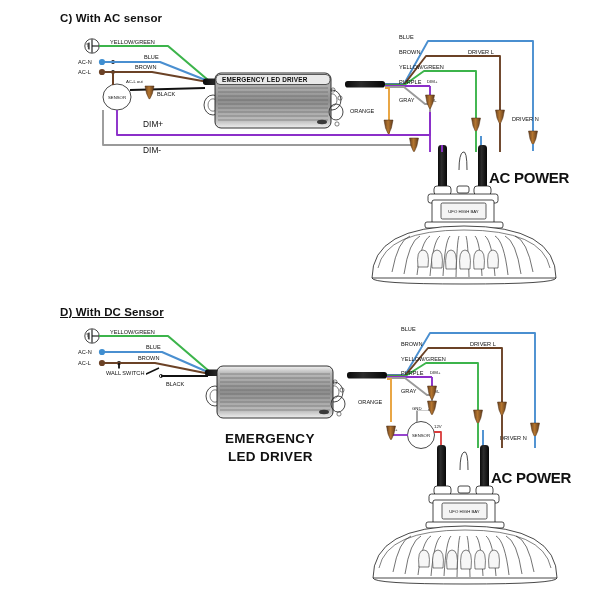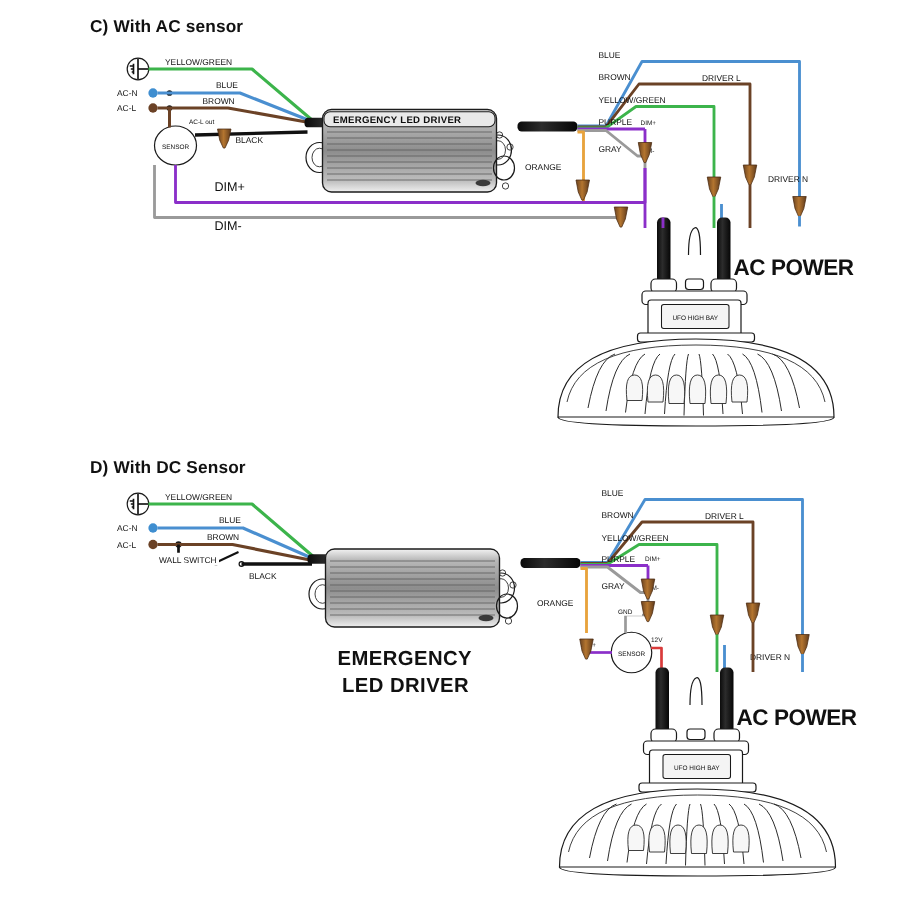--- a/index.html
+++ b/index.html
@@ -3,21 +3,21 @@
 <meta charset="utf-8">
 <style>
   html,body{margin:0;padding:0;background:#fff;}
   body{width:600px;height:600px;font-family:"Liberation Sans",sans-serif;overflow:hidden;}
   .page{position:relative;width:600px;height:600px;background:#fff;}
   .panel{position:absolute;left:0;width:544px;padding-left:32px;}
   #panel-c{top:0;height:300px;}
   #panel-d{top:300px;height:300px;}
   .panel-title{position:absolute;font-size:11.5px;font-weight:bold;color:#111;letter-spacing:.1px;}
   #title-c{left:60px;top:12px;}
-  #title-d{left:60px;top:6px;}
+  #title-d{left:60px;top:6px;text-decoration:underline;}
   svg{position:absolute;left:0;top:0;}
   .lbl{font-family:"Liberation Sans",sans-serif;fill:#111;}
   .l6{font-size:5.6px;}
   .l8{font-size:8.4px;}
   .l15{font-size:15px;font-weight:bold;letter-spacing:-.3px;}
   .l4{font-size:4.3px;}
   .drvtxt{font-size:6.4px;font-weight:bold;fill:#0d0d0d;letter-spacing:.2px;}
   .bigdrv{font-size:13.5px;font-weight:bold;fill:#111;letter-spacing:.3px;}
   .wire{fill:none;stroke-linecap:butt;stroke-linejoin:round;}
   .outline{fill:none;stroke:#1a1a1a;stroke-width:.8;}

